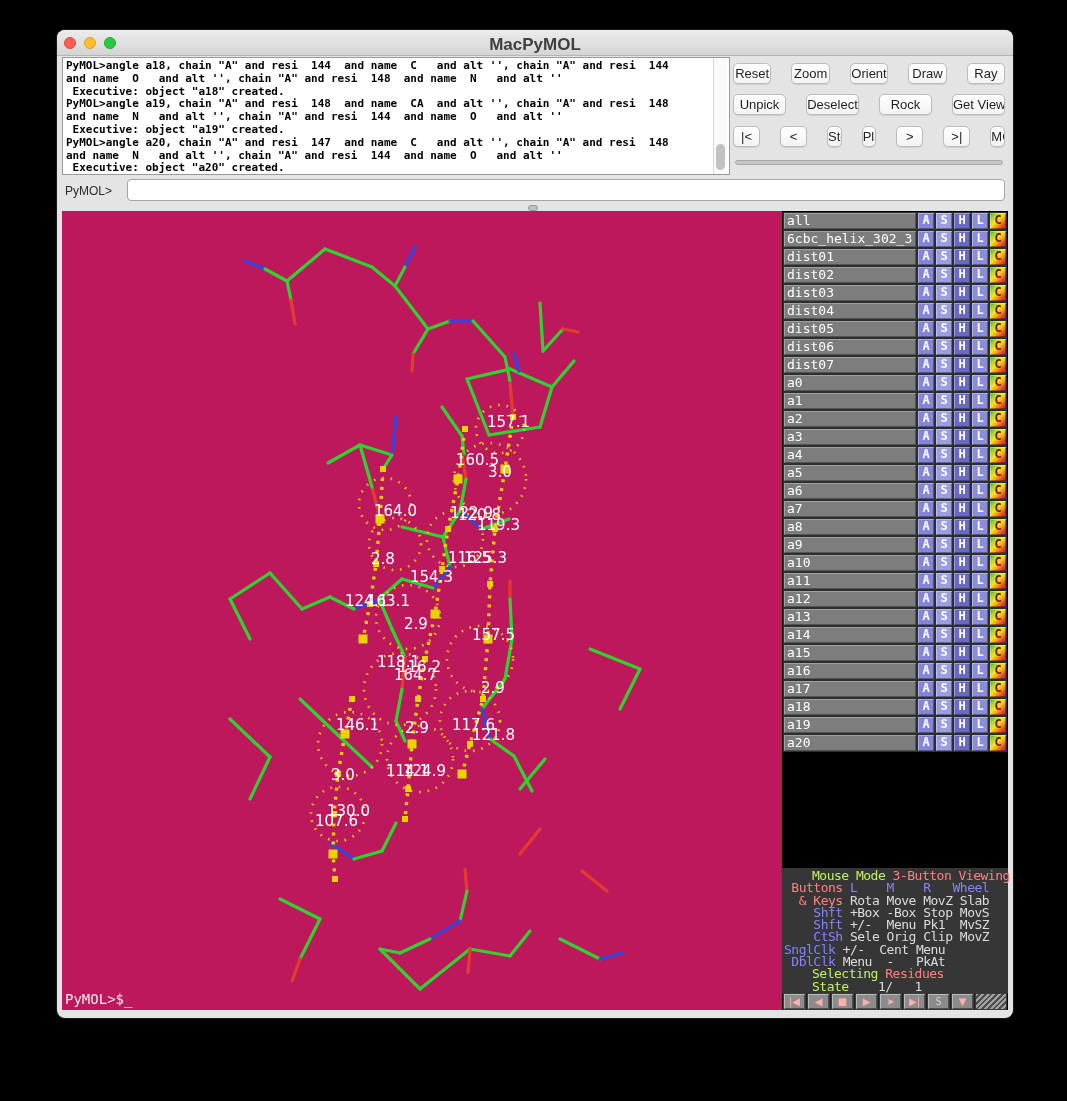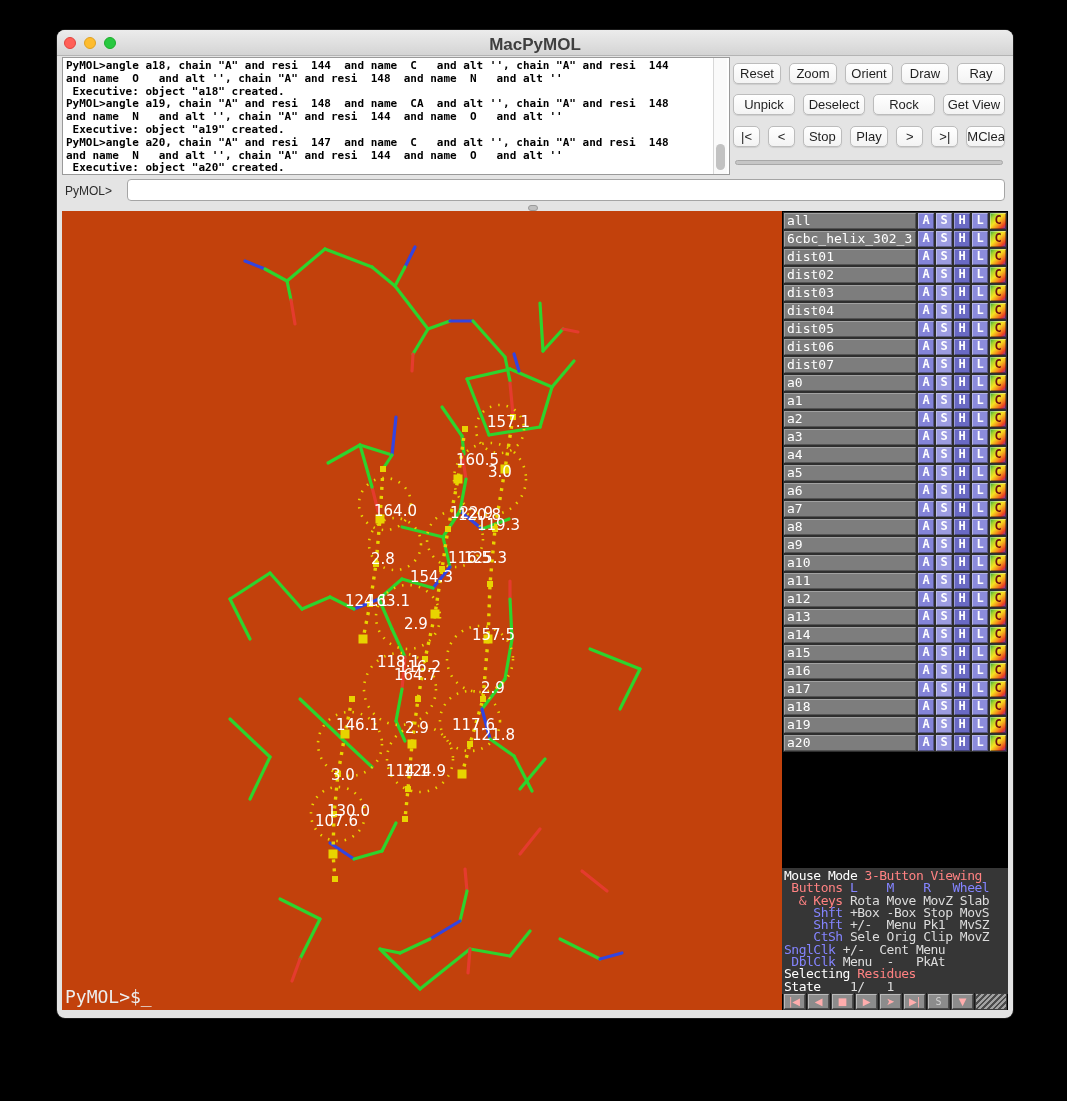--- a/index.html
+++ b/index.html
@@ -27,45 +27,45 @@
   .console-wrap { position:absolute; left:5px; top:1px; width:668px; height:118px;
                   background:#fff; border:1px solid #9a9a9a; display:flex; }
   .console-text { width:650px; height:100%; overflow:hidden; padding:2px 0 0 3px;
                   font-family:"DejaVu Sans Mono", monospace; font-size:11px; font-weight:bold;
                   line-height:12.8px; color:#000; white-space:pre; }
   .console-sb { width:14px; height:100%; background:#fafafa; border-left:1px solid #d8d8d8; position:relative; }
   .console-sb .thumb { position:absolute; left:2px; top:86px; width:9px; height:26px;
                        background:#c2c2c2; border-radius:5px; }
 
   .btnzone { position:absolute; left:676px; top:0; width:274px; height:150px; }
-  .btnrow { position:absolute; left:0; width:272px; display:flex; gap:8px; }
+  .btnrow { position:absolute; left:0; width:272px; display:flex; gap:20px; }
   .mac-btn { flex:1; height:21px; background:linear-gradient(#ffffff,#f3f3f3);
              border:1px solid #bcbcbc; border-radius:5px; font-size:13px; color:#1f1f1f;
              text-align:center; line-height:19px; box-shadow:0 1px 1px rgba(0,0,0,.10);
              white-space:nowrap; overflow:hidden; }
   .mac-btn.sm { flex:0 0 27px; }
   .movie-slider { position:absolute; left:2px; top:104px; width:268px; height:5px;
                   background:#c6c6c6; border:1px solid #a8a8a8; border-radius:3px; }
 
   .promptrow { position:absolute; left:0; top:121px; width:100%; height:28px; }
   .prompt-label { position:absolute; left:8px; top:7px; font-size:12px; color:#2c2c2c; }
   .cmd-input { position:absolute; left:70px; top:2px; width:878px; height:22px;
                background:#fff; border:1px solid #a5a5a5; border-radius:4px;
                font-size:13px; padding:0 4px; outline:none; }
 
   .divider { position:absolute; left:0; top:149px; width:100%; height:6px; }
   .divider .handle { position:absolute; left:471px; top:0px; width:10px; height:6px;
                      background:#c0c0c0; border:1px solid #9a9a9a; border-radius:3px; }
 
   
   .content { position:absolute; left:5px; top:181px; width:946px; height:799px; background:#000; }
-  .viewport { position:absolute; left:0; top:0; width:720px; height:799px; background:#c2410c; }
+  .viewport { position:absolute; left:0; top:0; width:720px; height:799px; background:#be185d; }
   .viewport svg { display:block; }
   .vp-prompt { position:absolute; left:3px; bottom:3px; font-family:"DejaVu Sans Mono", monospace;
-               font-size:18px; color:#ededed; letter-spacing:0px; }
+               font-size:14px; color:#ededed; letter-spacing:0px; }
 
   .sidepanel { position:absolute; left:720px; top:0; width:226px; height:799px; background:#000; }
   .objlist { position:absolute; left:1px; top:1px; width:224px; }
   .objrow { display:flex; height:18px; margin-bottom:0px; }
   .objname { flex:1; background:#7d7d7d; border:1px solid #2e2e2e;
              box-shadow:inset 1px 1px 0 rgba(255,255,255,.28), inset -1px -1px 0 rgba(0,0,0,.33);
              color:#fff; font-family:"DejaVu Sans Mono", monospace; font-size:13px;
              line-height:16px; padding-left:3px; white-space:nowrap; overflow:hidden; }
   .objbtn { width:18px; background:#8080d0; border:1px solid #2e2e2e; margin-left:0px;
             box-shadow:inset 1px 1px 0 rgba(255,255,255,.35), inset -1px -1px 0 rgba(0,0,0,.35);
@@ -75,21 +75,21 @@
   .objbtn.b-s { background:#9d9de2; }
   .objbtn.b-h { background:#6a6ac4; }
   .objbtn.b-l { background:#8c8cdc; }
   .objbtn.b-c { background:linear-gradient(135deg,#2e9e3a 0%,#a8d52c 22%,#f7e21f 45%,#f49b1b 62%,#ea3d24 82%,#5a3fd0 100%);
                 color:#6b0d0d; }
 
   .mousepanel { position:absolute; left:0px; top:657px; width:226px; height:126px;
                 background:#363636; padding:2px 0 0 2px; }
   .mm-line { font-family:"DejaVu Sans Mono", monospace; font-size:13px; line-height:12.3px;
              white-space:pre; letter-spacing:-0.5px; }
-  .mm-g { color:#ffffff; } .mm-r { color:#ff8282; } .mm-b { color:#8484ff; } .mm-w { color:#dcdcdc; }
+  .mm-g { color:#bef264;margin-left:28px; } .mm-r { color:#ff8282; } .mm-b { color:#8484ff; } .mm-w { color:#dcdcdc; }
 
   .playbar { position:absolute; left:1px; top:782px; width:224px; height:17px;
              display:flex; gap:1px; background:#1a1a1a; }
   .pb-btn { flex:0 0 23px; height:17px; background:#8c8c8c; border:1px solid #3c3c3c;
             box-shadow:inset 1px 1px 0 rgba(255,255,255,.4), inset -1px -1px 0 rgba(0,0,0,.45);
             color:#ffadad; font-size:10px; text-align:center; line-height:15px;
             font-family:"DejaVu Sans", sans-serif; }
   .pb-btn.gray { color:#d2d2d2; font-family:"DejaVu Sans Mono", monospace; }
   .pb-grip { flex:1; height:17px; border:1px solid #3c3c3c;
              background:repeating-linear-gradient(135deg,#a2a2a2 0 2px,#4c4c4c 2px 4px); }

